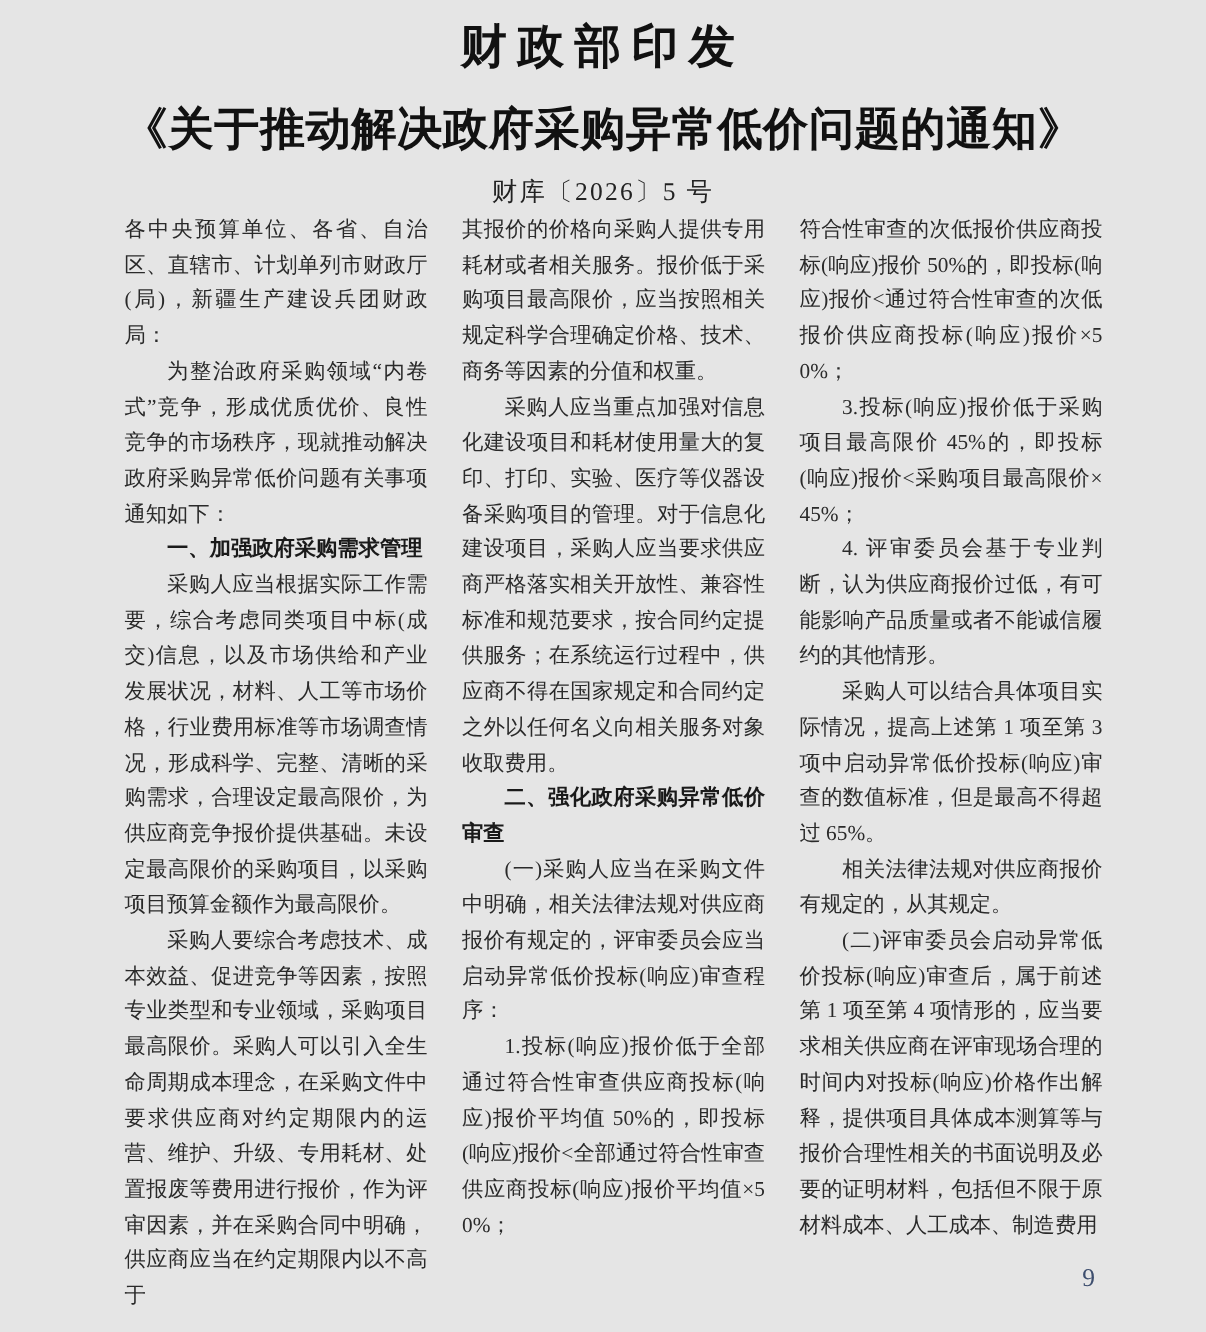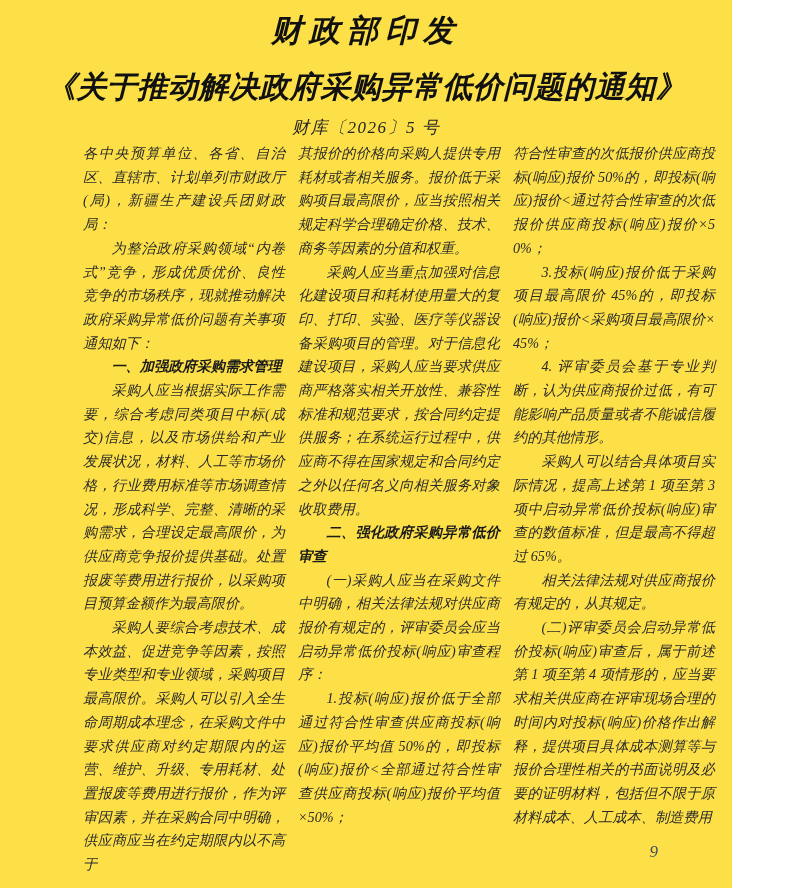--- a/index.html
+++ b/index.html
@@ -4,25 +4,24 @@
 <style>
   * { box-sizing: border-box; }
   html, body { margin: 0; padding: 0; }
   body {
     width: 804px; height: 888px;
     background: #ffffff;
     font-family: "Liberation Serif", serif;
   }
   .page {
     position: relative;
-    width: 732px; height: 888px;
-    background: #fde047;
+    width: 804px; height: 888px;
+    background: #e5e5e5;
     color: #262626;
     overflow: hidden;
-    font-style: italic;
   }
   .title-block {
     text-align: center;
     padding-top: 12px;
   }
   .title-line1 {
     font-size: 31px;
     font-weight: 900;
     letter-spacing: 7px;
     color: #111111;
@@ -42,21 +41,21 @@
     color: #222222;
     margin-top: 10px;
     line-height: 22px;
   }
   .columns {
     position: absolute;
     left: 83px;
     top: 142px;
     width: 652px;
     display: flex;
-    gap: 13px;
+    gap: 23px;
   }
   .column {
     width: 202px;
     flex: 0 0 202px;
   }
   .para {
     margin: 0;
     font-size: 14.2px;
     line-height: 23.7px;
     text-align: justify;
@@ -89,21 +88,21 @@
     <div class="title-line1">财政部印发</div>
     <div class="title-line2">《关于推动解决政府采购异常低价问题的通知》</div>
     <div class="doc-number">财库〔2026〕5 号</div>
   </div>
 
   <div class="columns">
     <div class="column">
         <p class="para">各中央预算单位、各省、自治区、直辖市、计划单列市财政厅(局)，新疆生产建设兵团财政局：</p>
         <p class="para indent">为整治政府采购领域“内卷式”竞争，形成优质优价、良性竞争的市场秩序，现就推动解决政府采购异常低价问题有关事项通知如下：</p>
         <p class="para indent bold">一、加强政府采购需求管理</p>
-        <p class="para indent">采购人应当根据实际工作需要，综合考虑同类项目中标(成交)信息，以及市场供给和产业发展状况，材料、人工等市场价格，行业费用标准等市场调查情况，形成科学、完整、清晰的采购需求，合理设定最高限价，为供应商竞争报价提供基础。处置报废等费用进行报价，以采购项目预算金额作为最高限价。</p>
+        <p class="para indent">采购人应当根据实际工作需要，综合考虑同类项目中标(成交)信息，以及市场供给和产业发展状况，材料、人工等市场价格，行业费用标准等市场调查情况，形成科学、完整、清晰的采购需求，合理设定最高限价，为供应商竞争报价提供基础。未设定最高限价的采购项目，以采购项目预算金额作为最高限价。</p>
         <p class="para indent">采购人要综合考虑技术、成本效益、促进竞争等因素，按照专业类型和专业领域，采购项目最高限价。采购人可以引入全生命周期成本理念，在采购文件中要求供应商对约定期限内的运营、维护、升级、专用耗材、处置报废等费用进行报价，作为评审因素，并在采购合同中明确，供应商应当在约定期限内以不高于</p>
       </div>
     <div class="column">
         <p class="para">其报价的价格向采购人提供专用耗材或者相关服务。报价低于采购项目最高限价，应当按照相关规定科学合理确定价格、技术、商务等因素的分值和权重。</p>
         <p class="para indent">采购人应当重点加强对信息化建设项目和耗材使用量大的复印、打印、实验、医疗等仪器设备采购项目的管理。对于信息化建设项目，采购人应当要求供应商严格落实相关开放性、兼容性标准和规范要求，按合同约定提供服务；在系统运行过程中，供应商不得在国家规定和合同约定之外以任何名义向相关服务对象收取费用。</p>
         <p class="para indent bold">二、强化政府采购异常低价审查</p>
         <p class="para indent">(一)采购人应当在采购文件中明确，相关法律法规对供应商报价有规定的，评审委员会应当启动异常低价投标(响应)审查程序：</p>
         <p class="para indent">1.投标(响应)报价低于全部通过符合性审查供应商投标(响应)报价平均值 50%的，即投标(响应)报价&lt;全部通过符合性审查供应商投标(响应)报价平均值×50%；</p>
       </div>
     <div class="column">

